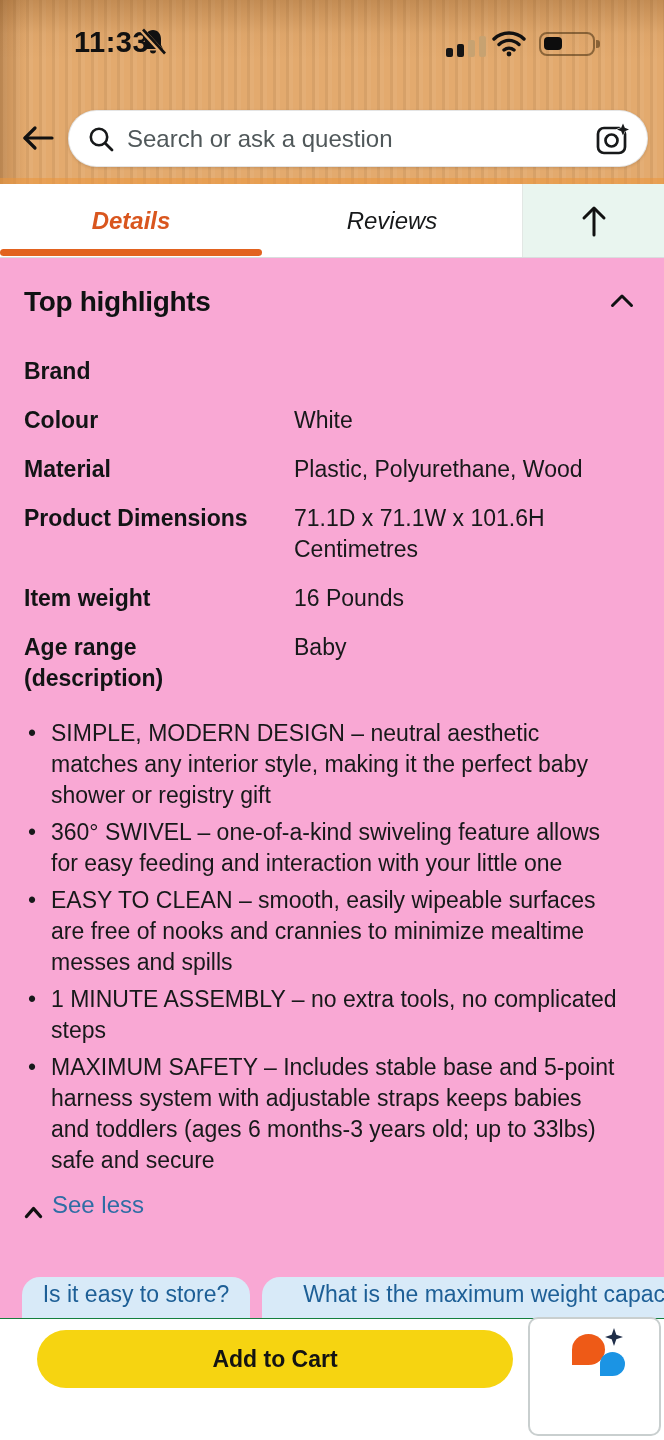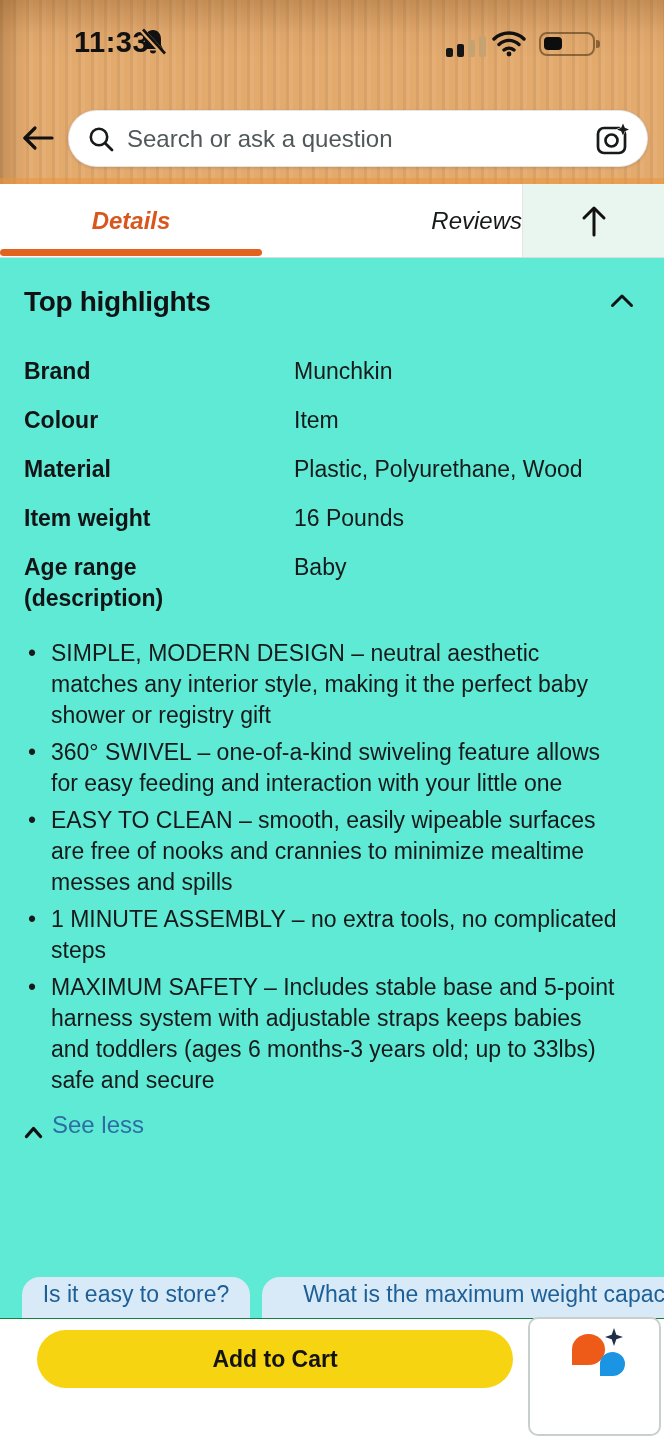--- a/index.html
+++ b/index.html
@@ -55,30 +55,30 @@
     margin-left:12px; min-width:0;
   }
   .search-input::placeholder { color:#50585a; opacity:1; }
 
   
   .tabbar { position:absolute; left:0; top:184px; width:664px; height:73px; background:#ffffff; }
   .tabbar::after { content:""; position:absolute; left:0; bottom:-1px; width:100%; height:1px; background:#d9dddd; }
   .tab { position:absolute; top:0; height:100%; display:flex; align-items:center; justify-content:center;
     font-size:24px; cursor:pointer;font-style:italic; }
   .tab-details { left:0; width:262px; color:#d9561e; font-weight:700; }
-  .tab-reviews { left:262px; width:260px; color:#17191a; font-weight:400;justify-content:flex-end; }
+  .tab-reviews { left:262px; width:260px; color:#17191a; font-weight:400; }
   .tab-underline { position:absolute; left:0; bottom:1px; width:262px; height:7px; background:#e2621f; border-radius:4px; }
   .scrolltop {
     position:absolute; left:522px; top:0; width:142px; height:100%;
     background:#e9f5ef; border-left:1px solid #e2e7e4;
     display:flex; align-items:center; justify-content:center; cursor:pointer;
   }
 
   
-  .content { position:absolute; left:0; top:258px; width:664px; height:1060px; background:#5eead4; padding:28px 24px 0 24px; overflow:hidden; }
+  .content { position:absolute; left:0; top:258px; width:664px; height:1060px; background:#f9a8d4; padding:28px 24px 0 24px; overflow:hidden; }
 
   .section-head { display:flex; align-items:center; justify-content:space-between; margin-bottom:38px; }
   .section-title { font-size:28px; font-weight:700; letter-spacing:-0.3px; color:#101213; }
   .section-chevron { margin-right:6px; cursor:pointer; }
 
   .spec-row { display:flex; margin-bottom:18px; }
   .spec-label { width:270px; flex:0 0 270px; font-weight:700; font-size:23px; line-height:31px; color:#121415; padding-right:12px; }
   .spec-value { flex:1; font-size:23px; line-height:31px; color:#17191a; }
 
   .bullets { list-style:none; margin-top:24px; }
@@ -191,29 +191,32 @@
     <span class="section-title">Top highlights</span>
     <span class="section-chevron">
       <svg width="24" height="15" viewBox="0 0 24 15">
         <polyline points="2.5,12.5 12,3 21.5,12.5" fill="none" stroke="#101213" stroke-width="3" stroke-linecap="round" stroke-linejoin="round"></polyline>
       </svg>
     </span>
   </div>
 
   <div class="spec-row">
     <div class="spec-label">Brand</div>
-    <div class="spec-value">Munchkin</div>
   </div>
   <div class="spec-row">
     <div class="spec-label">Colour</div>
-    <div class="spec-value">Item</div>
+    <div class="spec-value">White</div>
   </div>
   <div class="spec-row">
     <div class="spec-label">Material</div>
     <div class="spec-value">Plastic, Polyurethane, Wood</div>
+  </div>
+  <div class="spec-row">
+    <div class="spec-label">Product Dimensions</div>
+    <div class="spec-value">71.1D x 71.1W x 101.6H Centimetres</div>
   </div>
   <div class="spec-row">
     <div class="spec-label">Item weight</div>
     <div class="spec-value">16 Pounds</div>
   </div>
   <div class="spec-row">
     <div class="spec-label">Age range (description)</div>
     <div class="spec-value">Baby</div>
   </div>
 

